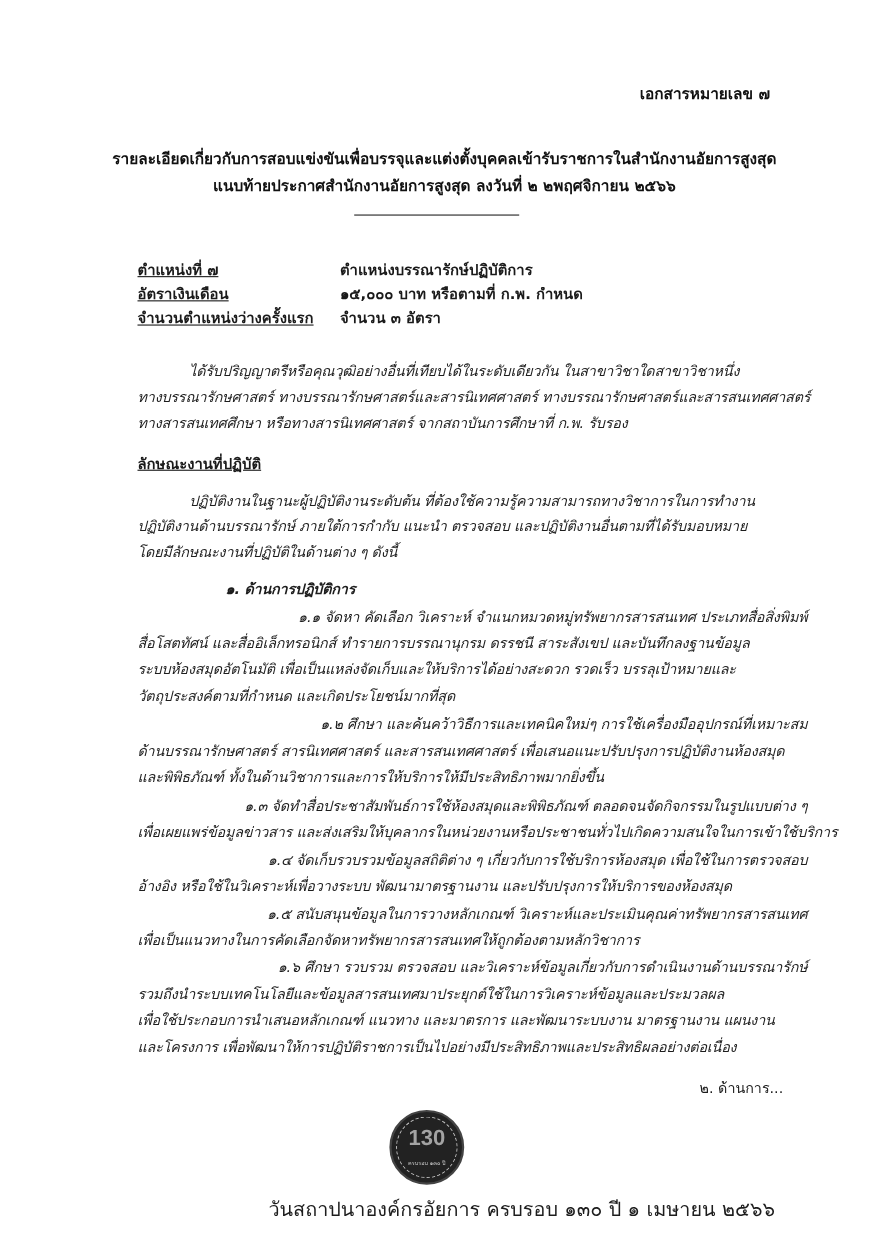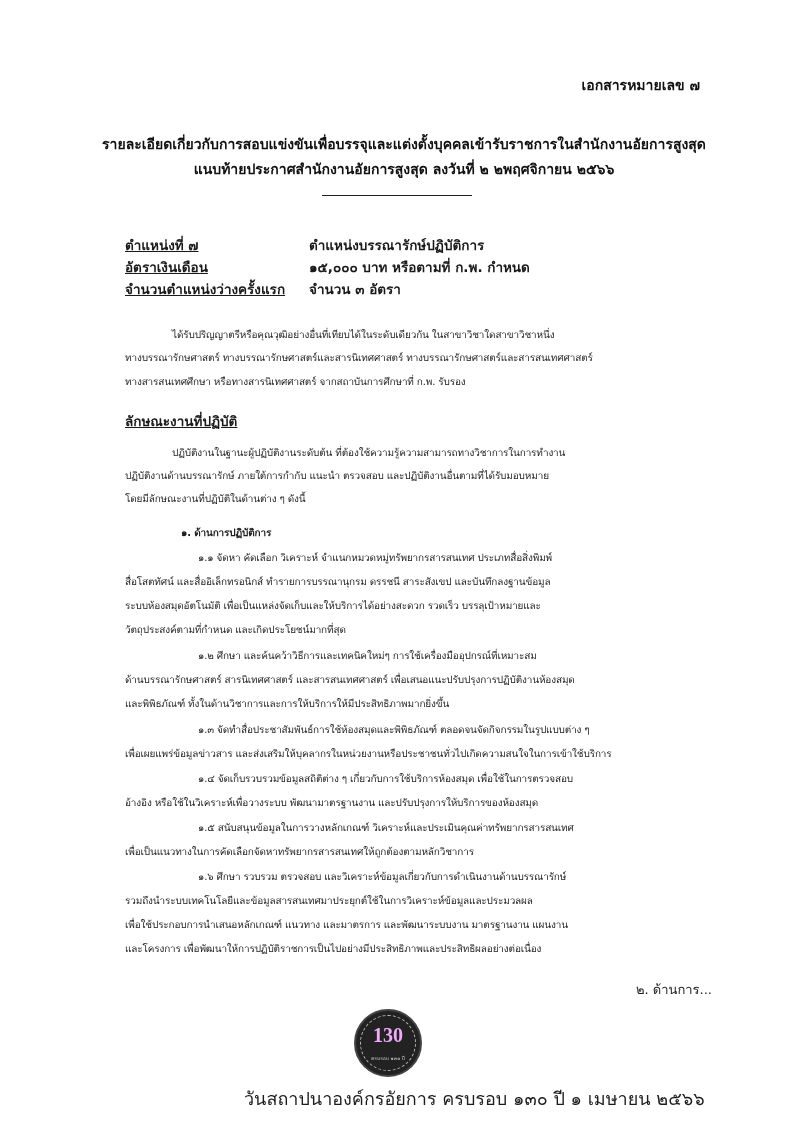--- a/index.html
+++ b/index.html
@@ -28,39 +28,39 @@
     }
     .info-row { position: absolute; left: 117px; font-size: 13.5px; font-weight: bold; }
     .info-label { position: absolute; left: 0; text-decoration: underline; white-space: nowrap; }
     .info-value { position: absolute; left: 184px; white-space: nowrap; }
     .section-head {
       position: absolute; left: 117px; font-size: 13.5px; font-weight: bold;
       text-decoration: underline; white-space: nowrap;
     }
     .line {
       position: absolute; left: 117px; width: 560px; white-space: nowrap;
-      font-size: 10px; letter-spacing: -0.15px; color: #1d1d1d;
+      font-size: 13px; letter-spacing: -0.15px; color: #1d1d1d; font-style: italic;
     }
     .line.ind1 { left: 164px; }
-    .line.ind2 { left: 190px; }
+    .line.ind2 { left: 174px; text-align: right; }
     .line.ind3 { left: 173px; }
     .bold { font-weight: bold; }
     .continue {
       position: absolute; right: 88px; top: 971px; font-size: 13px; color: #1d1d1d;
     }
     .logo {
       position: absolute; left: 350px; top: 1005px; width: 68px; height: 68px;
       border-radius: 50%; background: #222; border: 2px solid #444;
       display: flex; align-items: center; justify-content: center;
     }
     .logo-inner {
       width: 56px; height: 56px; border-radius: 50%; border: 1px dashed #bbb;
       display: flex; align-items: center; justify-content: center; flex-direction: column;
     }
-    .logo-text { color: #f0abfc; font-family: Liberation Serif, serif; font-weight: bold; font-size: 20px; line-height: 20px; }
+    .logo-text { color: #a3a3a3; font-family: Liberation Sans, sans-serif; font-weight: bold; font-size: 20px; line-height: 20px; }
     .logo-sub { color: #ccc; font-size: 5px; line-height: 6px; margin-top: 2px; }
     .footer {
       position: absolute; left: 236px; top: 1076px; font-size: 18px; color: #1d1d1d; white-space: nowrap;
     }
   </style>
 </head>
 <body>
 
 <div class="page">
 
@@ -85,21 +85,21 @@
 
   <div class="line ind1" style="top:319px;">ได้รับปริญญาตรีหรือคุณวุฒิอย่างอื่นที่เทียบได้ในระดับเดียวกัน ในสาขาวิชาใดสาขาวิชาหนึ่ง</div>
   <div class="line" style="top:342px;">ทางบรรณารักษศาสตร์ ทางบรรณารักษศาสตร์และสารนิเทศศาสตร์ ทางบรรณารักษศาสตร์และสารสนเทศศาสตร์</div>
   <div class="line" style="top:366px;">ทางสารสนเทศศึกษา หรือทางสารนิเทศศาสตร์ จากสถาบันการศึกษาที่ ก.พ. รับรอง</div>
 
   <div class="section-head" style="top:402px;">ลักษณะงานที่ปฏิบัติ</div>
   <div class="line ind1" style="top:437px;">ปฏิบัติงานในฐานะผู้ปฏิบัติงานระดับต้น ที่ต้องใช้ความรู้ความสามารถทางวิชาการในการทำงาน</div>
   <div class="line" style="top:460px;">ปฏิบัติงานด้านบรรณารักษ์ ภายใต้การกำกับ แนะนำ ตรวจสอบ และปฏิบัติงานอื่นตามที่ได้รับมอบหมาย</div>
   <div class="line" style="top:483px;">โดยมีลักษณะงานที่ปฏิบัติในด้านต่าง ๆ ดังนี้</div>
 
-  <div class="line ind3 bold" style="top:517px;">๑. ด้านการปฏิบัติการ</div>
+  <div class="line ind3 bold" style="top:517px;margin-left:24px;">๑. ด้านการปฏิบัติการ</div>
 
   <div class="line ind2" style="top:542px;">๑.๑ จัดหา คัดเลือก วิเคราะห์ จำแนกหมวดหมู่ทรัพยากรสารสนเทศ ประเภทสื่อสิ่งพิมพ์</div>
   <div class="line" style="top:566px;">สื่อโสตทัศน์ และสื่ออิเล็กทรอนิกส์ ทำรายการบรรณานุกรม ดรรชนี สาระสังเขป และบันทึกลงฐานข้อมูล</div>
   <div class="line" style="top:590px;">ระบบห้องสมุดอัตโนมัติ เพื่อเป็นแหล่งจัดเก็บและให้บริการได้อย่างสะดวก รวดเร็ว บรรลุเป้าหมายและ</div>
   <div class="line" style="top:614px;">วัตถุประสงค์ตามที่กำหนด และเกิดประโยชน์มากที่สุด</div>
 
   <div class="line ind2" style="top:640px;">๑.๒ ศึกษา และค้นคว้าวิธีการและเทคนิคใหม่ๆ การใช้เครื่องมืออุปกรณ์ที่เหมาะสม</div>
   <div class="line" style="top:664px;">ด้านบรรณารักษศาสตร์ สารนิเทศศาสตร์ และสารสนเทศศาสตร์ เพื่อเสนอแนะปรับปรุงการปฏิบัติงานห้องสมุด</div>
   <div class="line" style="top:688px;">และพิพิธภัณฑ์ ทั้งในด้านวิชาการและการให้บริการให้มีประสิทธิภาพมากยิ่งขึ้น</div>
 

